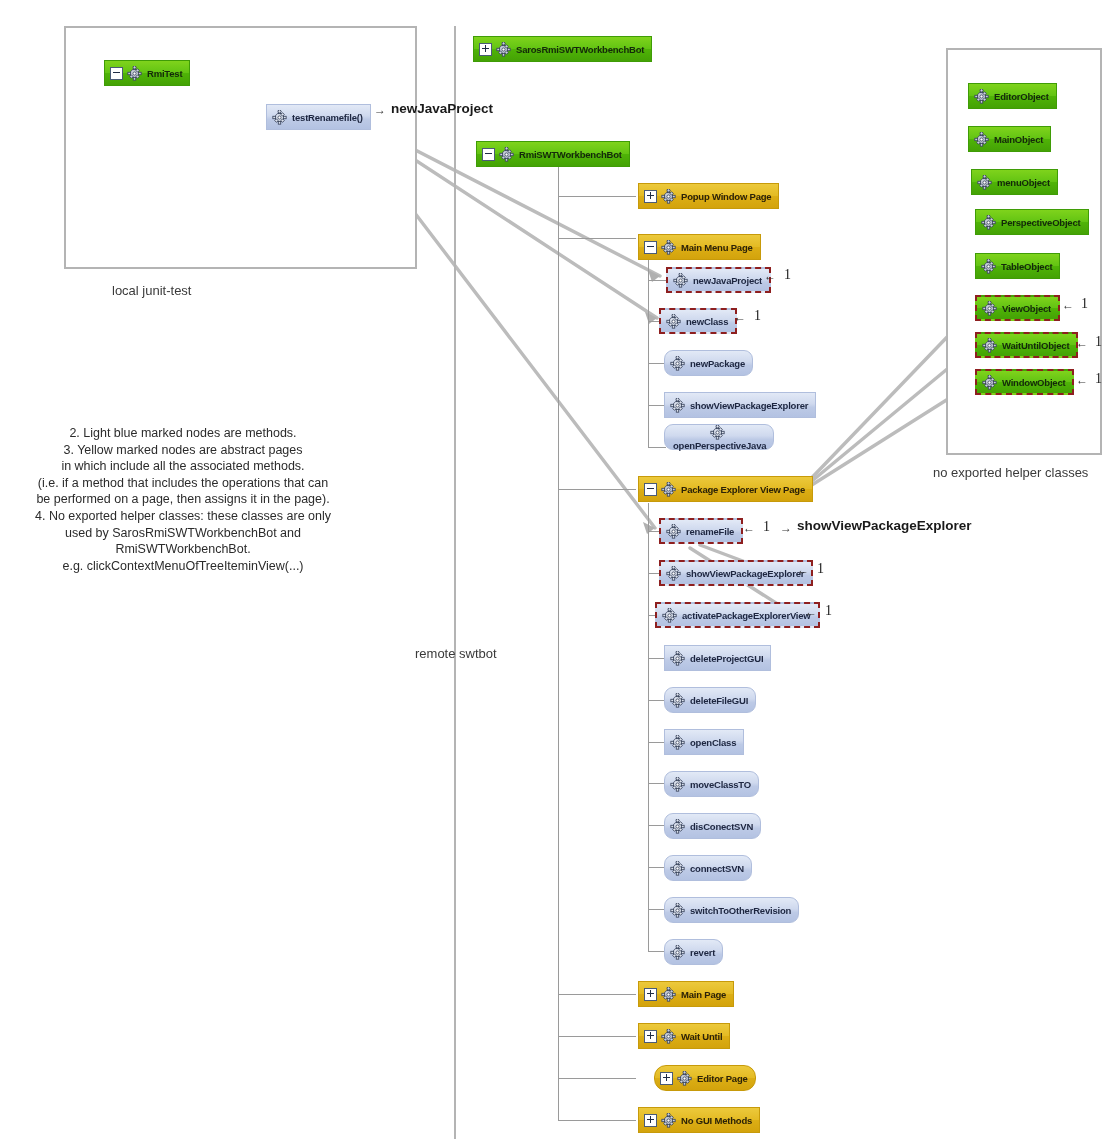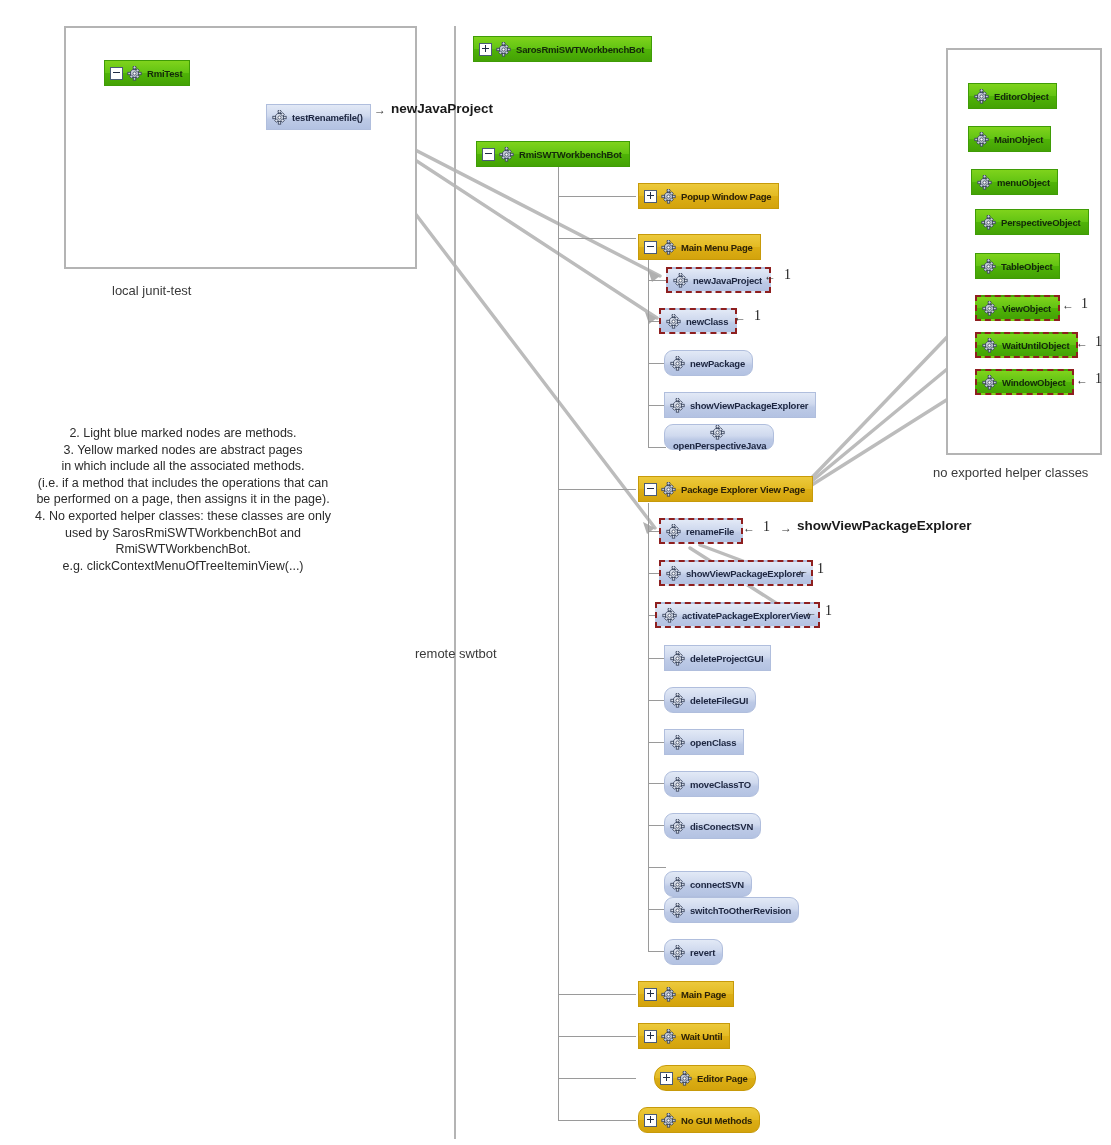--- a/index.html
+++ b/index.html
@@ -410,21 +410,21 @@
               <rect x="3.3" y="-1.3" width="2.6" height="2.6" transform="rotate(45)"></rect>
               <rect x="-1.3" y="3.3" width="2.6" height="2.6" transform="rotate(45)"></rect>
               <rect x="-1.3" y="-5.9" width="2.6" height="2.6" transform="rotate(45)"></rect>
               <circle r="1.7" fill="#ffffff"></circle>
             </g>
           </g>
         </svg></span>
     <span class="lbl">Editor Page</span>
   </div>
 
-  <div class="node yellow" style="left:638px;top:1107px;border-radius:9px;">
+  <div class="node yellow" style="left:638px;top:1107px;">
     <span class="expander plus"></span>
     <span class="gear"><svg viewBox="0 0 16 16" width="15" height="15">
           <g transform="translate(8,8)">
             <g fill="#c9d0dc" stroke="#39445c" stroke-width="0.9">
               <circle r="4.6"></circle>
               <rect x="-1.3" y="-7.1" width="2.6" height="3"></rect>
               <rect x="-1.3" y="4.1" width="2.6" height="3"></rect>
               <rect x="-7.1" y="-1.3" width="3" height="2.6"></rect>
               <rect x="4.1" y="-1.3" width="3" height="2.6"></rect>
               <rect x="-5.9" y="-5.9" width="2.6" height="2.6" transform="rotate(45)"></rect>
@@ -703,21 +703,21 @@
               <rect x="3.3" y="-1.3" width="2.6" height="2.6" transform="rotate(45)"></rect>
               <rect x="-1.3" y="3.3" width="2.6" height="2.6" transform="rotate(45)"></rect>
               <rect x="-1.3" y="-5.9" width="2.6" height="2.6" transform="rotate(45)"></rect>
               <circle r="1.7" fill="#ffffff"></circle>
             </g>
           </g>
         </svg></span>
     <span class="lbl">disConectSVN</span>
   </div>
 
-  <div class="node blue" style="left:664px;top:855px;margin-top:16px;">
+  <div class="node blue" style="left:664px;top:855px;">
     <span class="gear"><svg viewBox="0 0 16 16" width="15" height="15">
           <g transform="translate(8,8)">
             <g fill="#dde3ef" stroke="#39445c" stroke-width="0.9">
               <circle r="4.6"></circle>
               <rect x="-1.3" y="-7.1" width="2.6" height="3"></rect>
               <rect x="-1.3" y="4.1" width="2.6" height="3"></rect>
               <rect x="-7.1" y="-1.3" width="3" height="2.6"></rect>
               <rect x="4.1" y="-1.3" width="3" height="2.6"></rect>
               <rect x="-5.9" y="-5.9" width="2.6" height="2.6" transform="rotate(45)"></rect>
               <rect x="3.3" y="-1.3" width="2.6" height="2.6" transform="rotate(45)"></rect>

